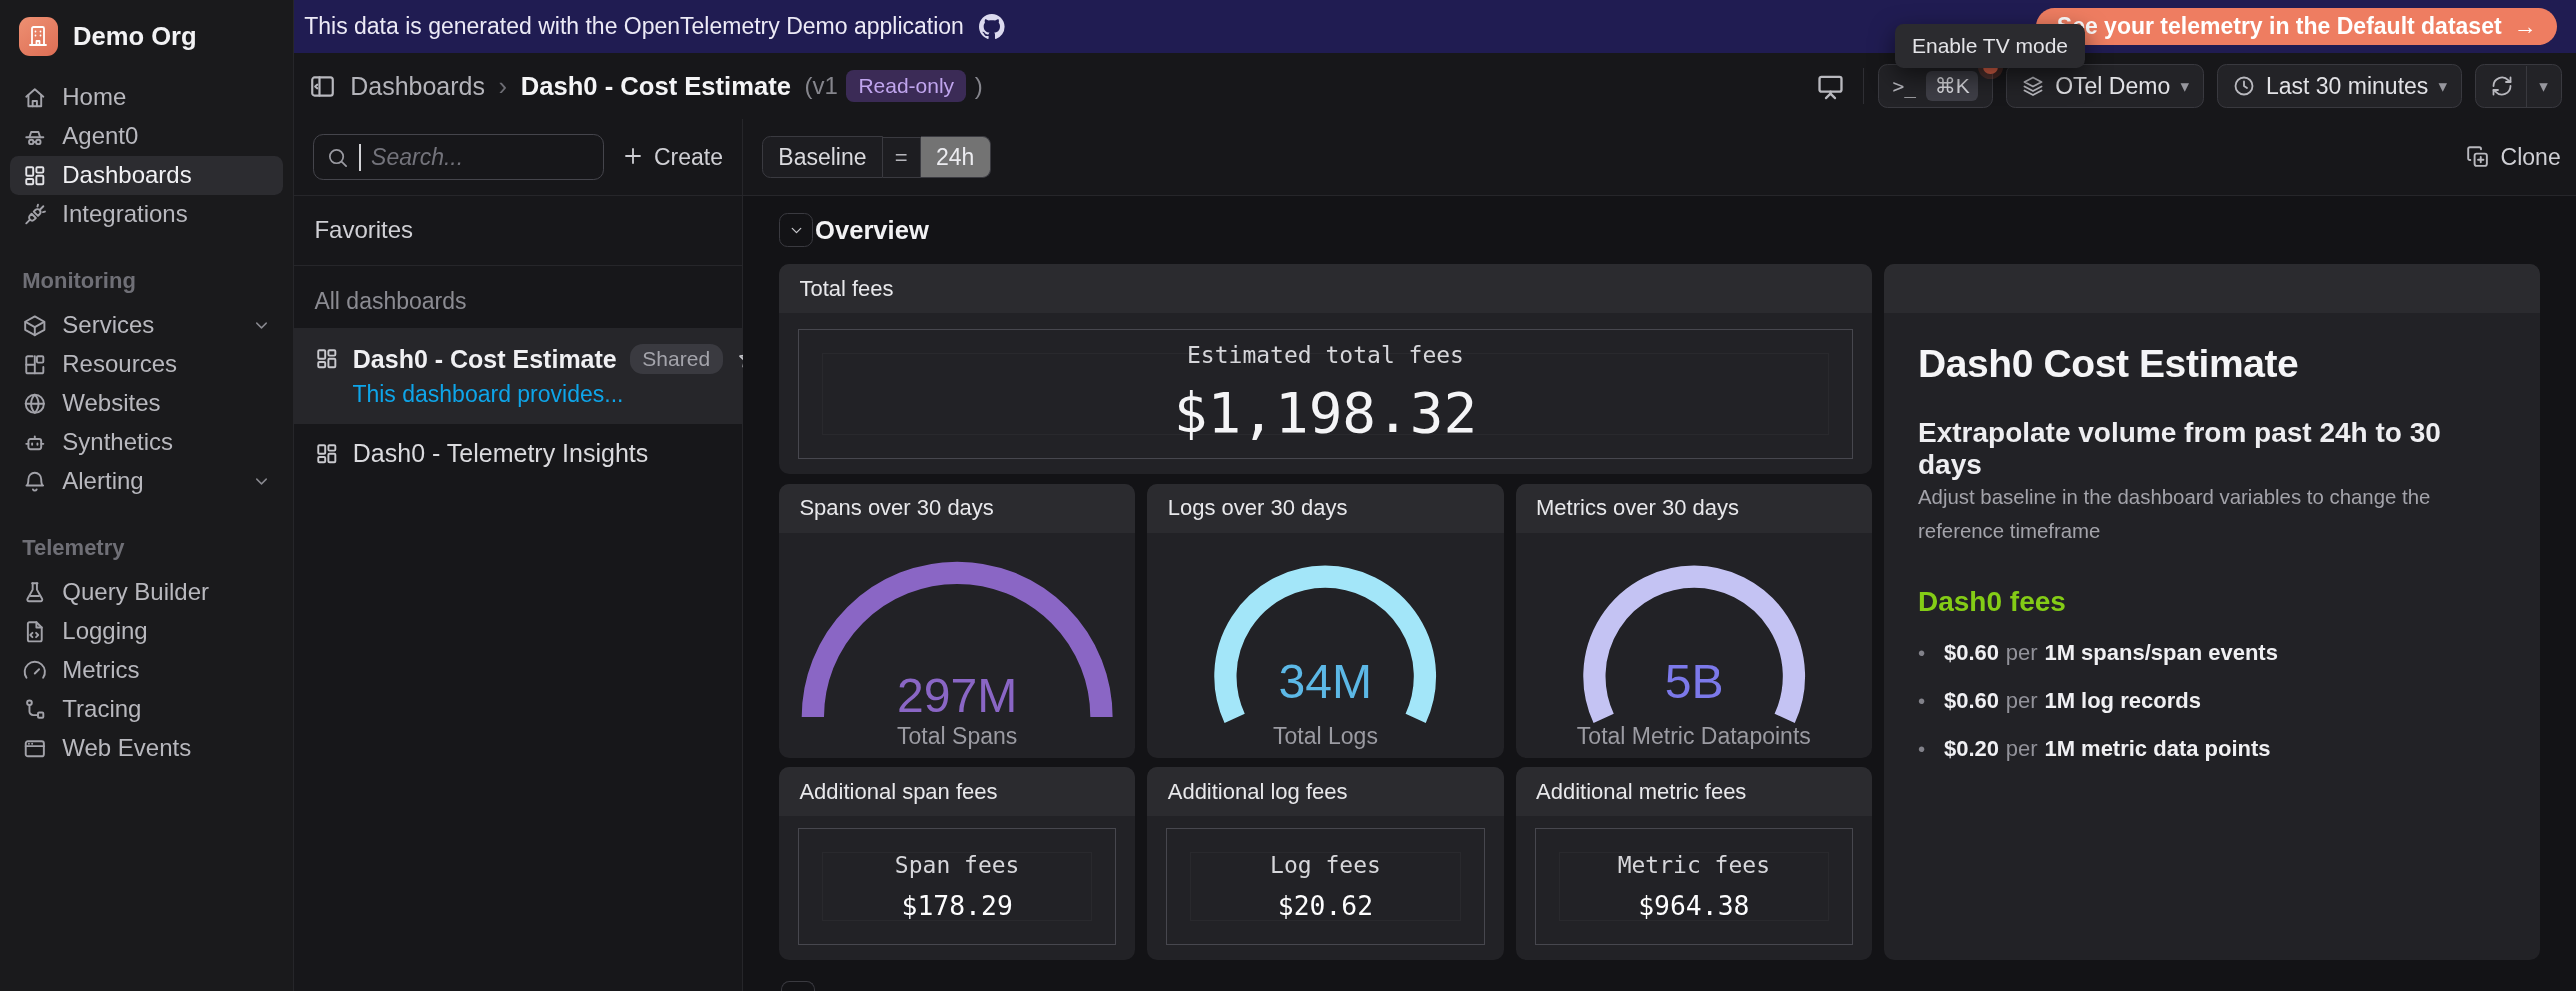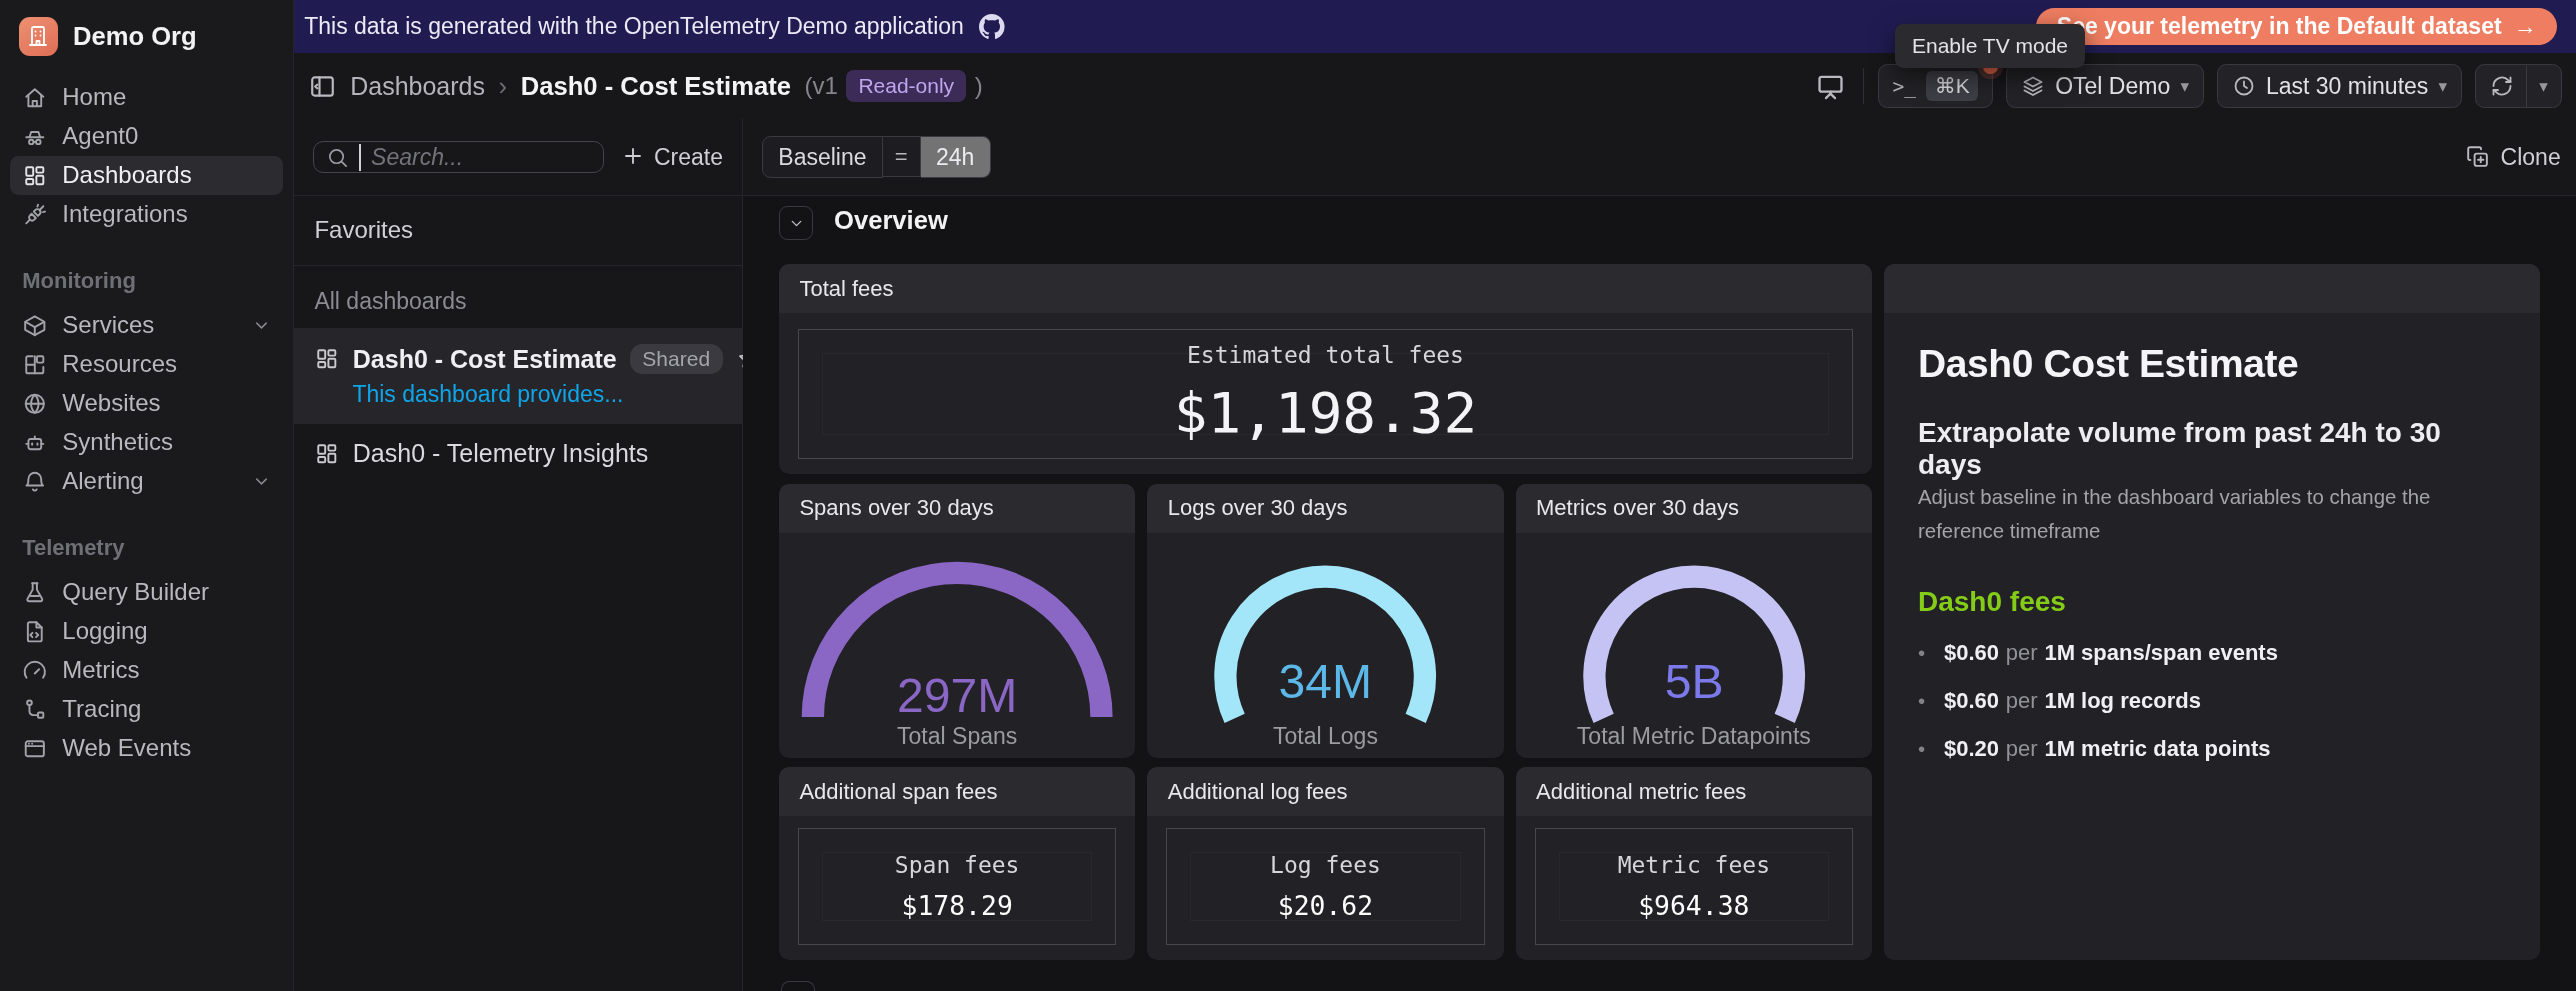--- a/index.html
+++ b/index.html
@@ -52,49 +52,49 @@
   .split-div{width:1.7px;height:41px;background:#39393f;margin:0 1.7px}
 
   .tooltip{position:absolute;left:1601px;top:24px;z-index:30;background:#2b2b2f;border-radius:8.5px;
            padding:10.2px 17px;font-size:21px;color:#e3e3e7;box-shadow:0 8.5px 24px rgba(0,0,0,.55)}
 
   .content-row{flex:1;display:flex;min-height:0}
 
   
   .list-col{width:449px;flex:none;background:#17171a;border-right:0.9px solid #26262a;display:flex;flex-direction:column}
   .search-row{height:77px;flex:none;display:flex;align-items:center;gap:17px;padding:0 19px;border-bottom:0.9px solid #26262a}
-  .search-box{flex:1;height:32px;border:1.7px solid #45454c;border-radius:10.2px;display:flex;align-items:center;gap:10.2px;padding:0 12px;cursor:text}
+  .search-box{flex:1;height:46px;border:1.7px solid #45454c;border-radius:10.2px;display:flex;align-items:center;gap:10.2px;padding:0 12px;cursor:text}
   .search-box .s-ic{color:#9a9aa1;flex:none}
   .caret{width:1.7px;height:27px;background:#d2d2d6}
   .ph{font-size:23px;font-style:italic;color:#73737b}
   .create{display:flex;align-items:flex-start;gap:8.5px;background:none;border:none;color:#cfcfd4;font-size:23px;font-family:inherit;cursor:pointer}
   .fav{padding:20.4px 20.4px;font-size:24px;color:#d0d0d5;border-bottom:0.9px solid #26262a}
   .all-lbl{padding:22px 20.4px 13.6px;font-size:23px;color:#8b8b92}
   .dash-item{padding:15.3px 17px 15.3px 20.4px;cursor:pointer}
   .dash-item.active{background:#26262a}
   .di-row{display:flex;align-items:center;gap:12.8px}
   .di-ic{color:#c9c9ce;flex:none}
   .di-name{font-size:25px;font-weight:600;color:#f0f0f3;flex:1;white-space:nowrap}
   .shared{background:#3a3a40;border-radius:12.8px;padding:3.4px 12.8px;font-size:21px;color:#a4a4ab}
   .star,.kebab{color:#c6c6cb;cursor:pointer}
   .di-desc{margin:6.8px 0 0 38px;font-size:23px;color:#0ea5e9}
   .dash-item.plain .di-name{font-weight:500;color:#dadade}
 
   
   .main-col{flex:1;display:flex;flex-direction:column;background:#17171a;min-width:0}
   .toolbar{height:77px;flex:none;display:flex;align-items:center;padding:0 15.3px 0 19px;border-bottom:0.9px solid #26262a}
-  .var-group{display:flex;align-items:flex-start}
+  .var-group{display:flex;align-items:flex-end}
   .var-name{border:1.7px solid #3a3a40;border-radius:8.5px 0 0 8.5px;padding:6.8px 15.3px;font-size:23px;color:#dadade;background:#1d1d21}
   .var-eq{border:1.7px solid #3a3a40;border-left:none;padding:6.8px 12px;font-size:22px;color:#b6b6bc;background:#1d1d21}
   .var-val{border:1.7px solid #3a3a40;border-left:none;border-radius:0 8.5px 8.5px 0;padding:6.8px 15.3px;font-size:23px;color:#ececf0;background:#737373}
   .clone{margin-left:auto;display:flex;align-items:center;gap:10.2px;background:none;border:none;color:#cfcfd4;font-size:23px;font-family:inherit;cursor:pointer}
   .clone .b-ic{color:#b9b9bf}
 
   .canvas{flex:1;background:#131316;padding:10.2px 36px 0;overflow:hidden}
-  .sect-row{display:flex;gap:21px;height:48px;margin-bottom:10.2px}
+  .sect-row{display:flex;align-items:center;gap:2px;height:48px;margin-bottom:10.2px}
   .collapse-btn{width:34px;height:34px;border:1.7px solid #3a3a40;border-radius:8.5px;background:none;display:flex;align-items:center;justify-content:center;color:#c6c6cb;cursor:pointer}
   .sect-title{font-size:25.6px;font-weight:700;color:#f2f2f4}
 
   .grid{display:grid;grid-template-columns:repeat(3,1fr) 656px;grid-template-rows:210px 274px 193px;gap:9.4px 12px}
   .panel{background:#222226;border-radius:10.2px;overflow:hidden;display:flex;flex-direction:column}
   .p-hd{flex:none;height:49px;background:#2b2b2f;display:flex;align-items:center;padding:0 20.4px;font-size:22px;color:#e8e8eb}
   .p-bd{flex:1;min-height:0}
   .span-3{grid-column:1/4}
   .md-panel{grid-column:4;grid-row:1/4}
 

